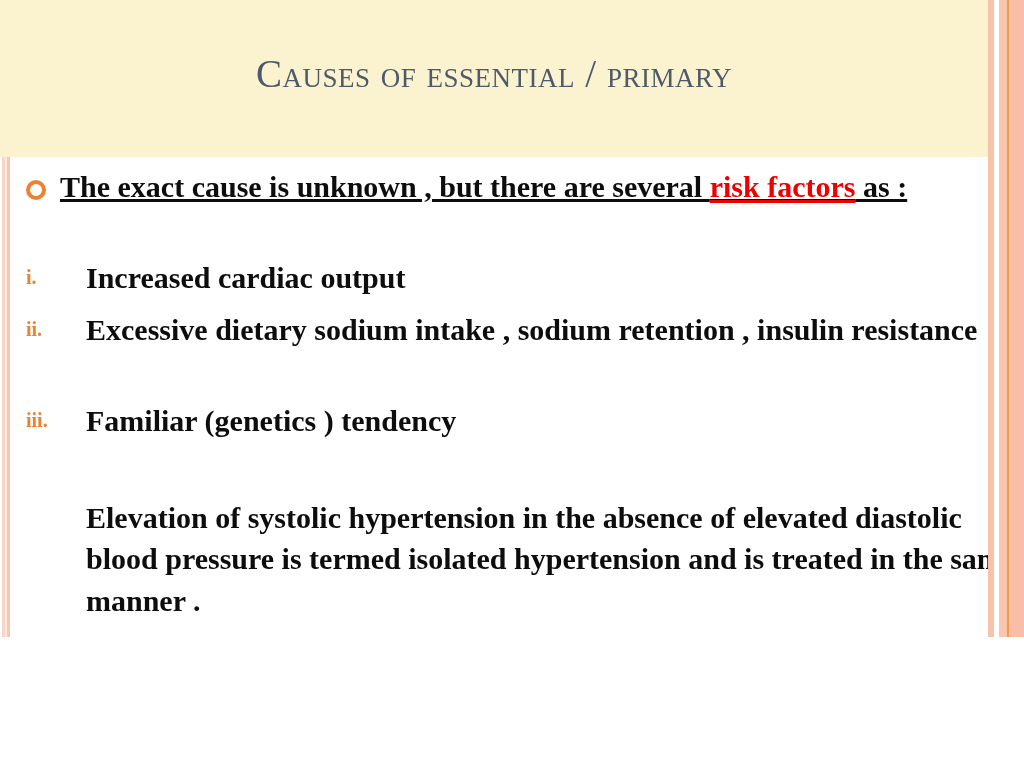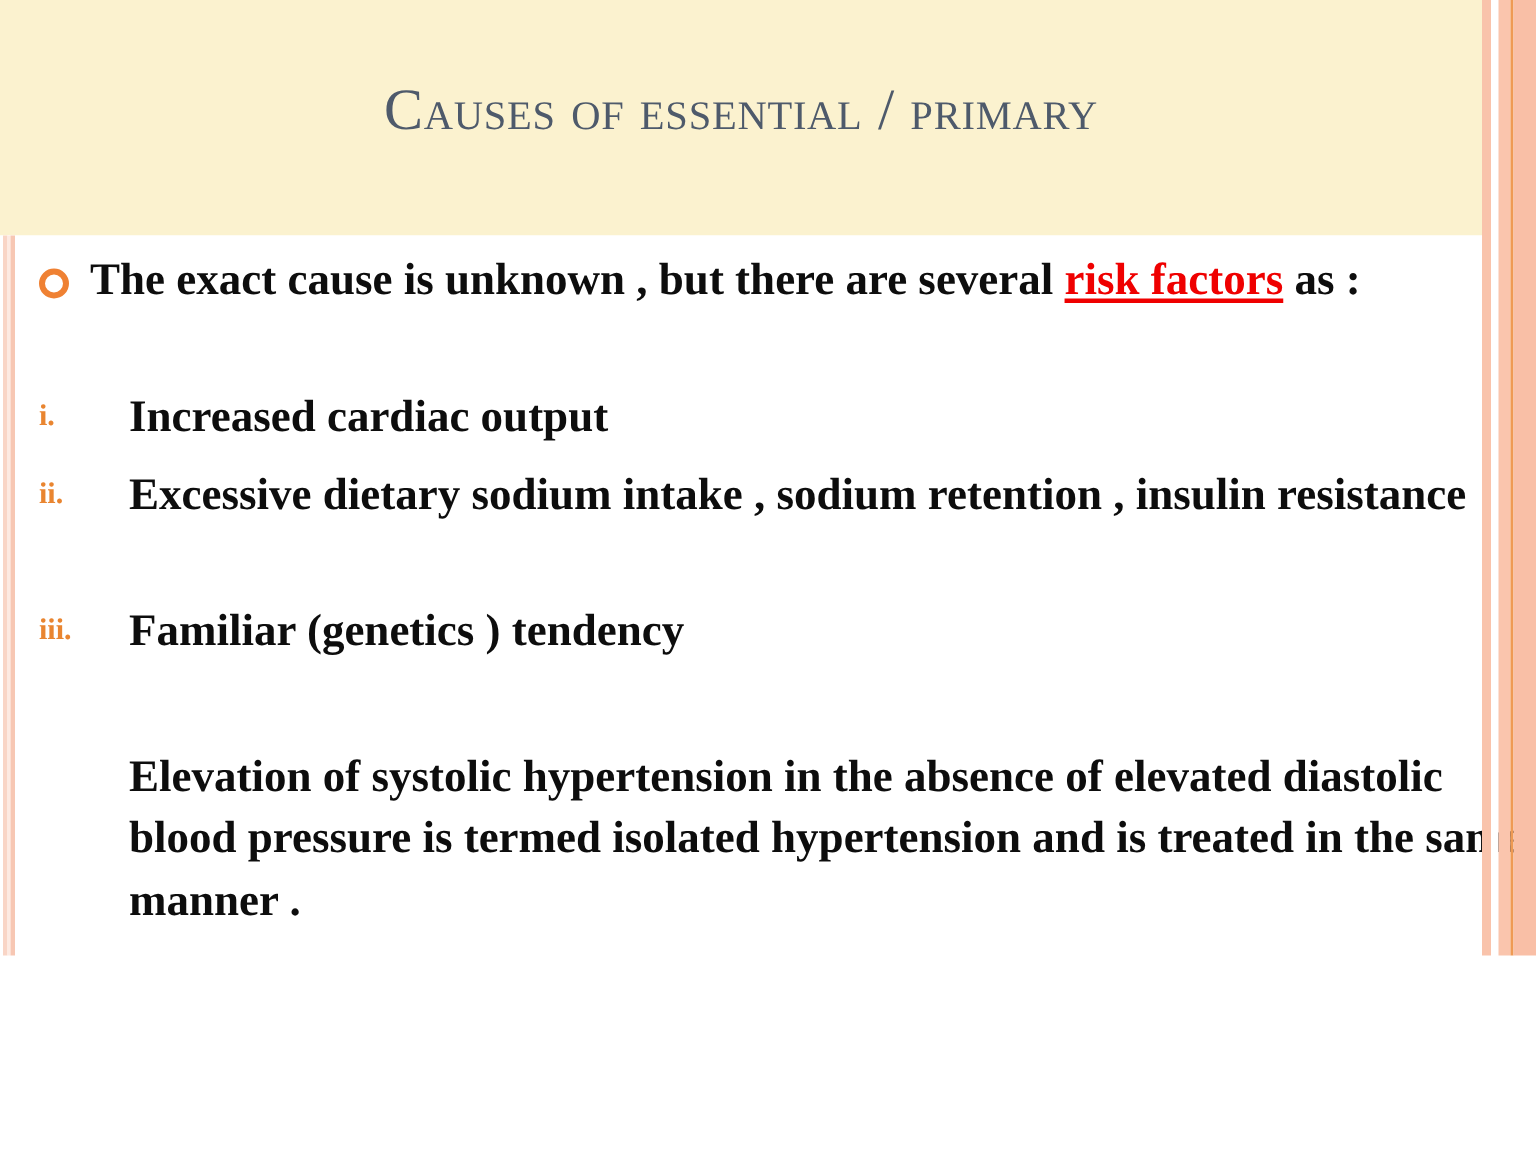--- a/index.html
+++ b/index.html
@@ -67,20 +67,21 @@
     font-weight: bold;
     font-size: 30px;
     line-height: 1.37;
   }
 
   
   #bullet-main {
     left: 26px;
     top: 9px;
     width: 985px;
+    text-decoration: underline;
   }
   #bullet-main .marker {
     position: absolute;
     left: 0;
     top: 4px;
     width: 28px;
     color: #ec7a2e;
     font-size: 28px;
     font-weight: bold;
     line-height: 1;

